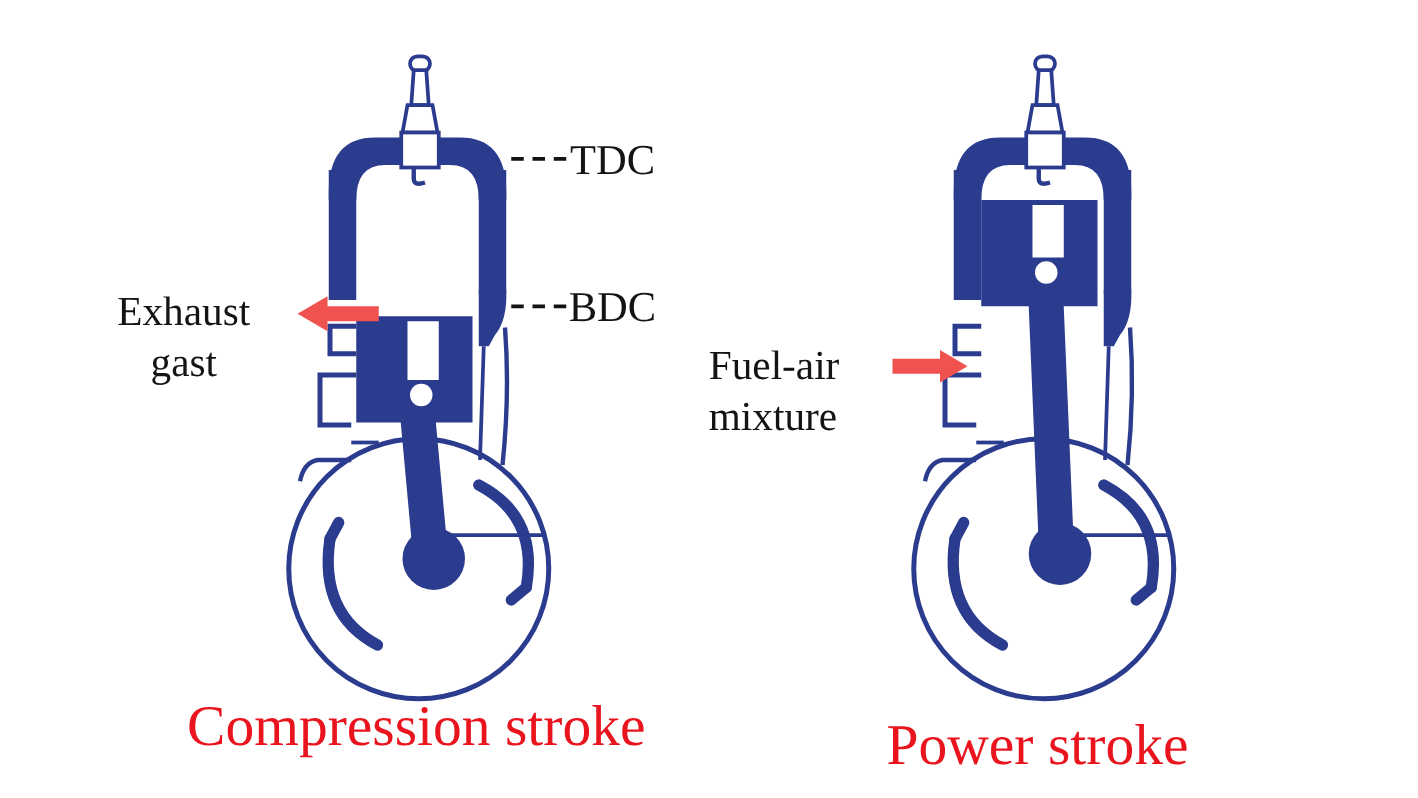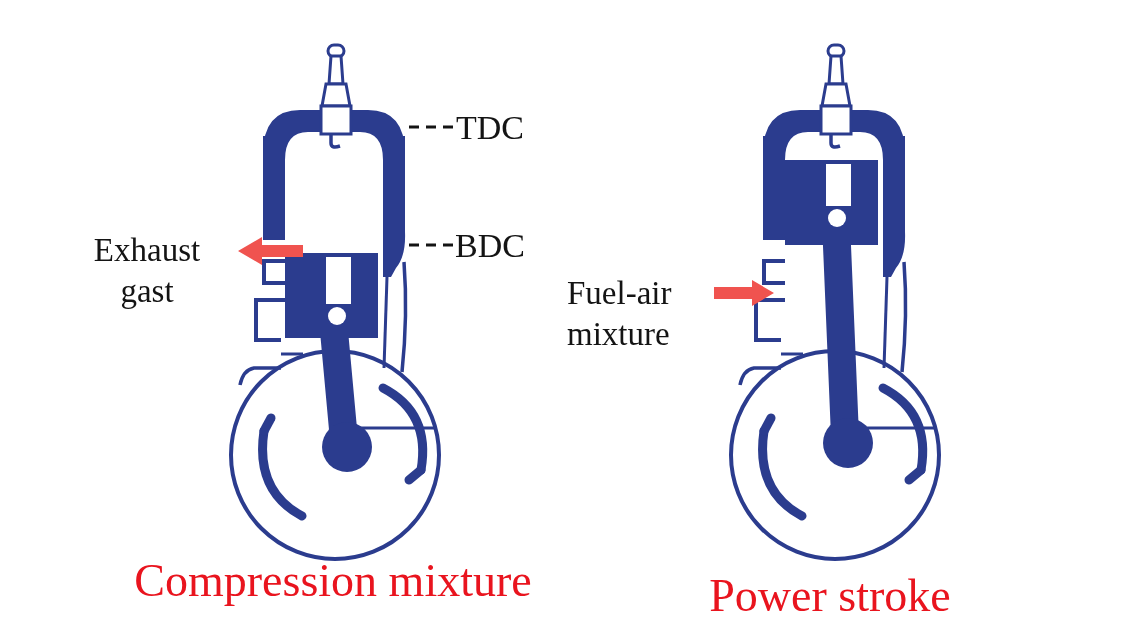--- a/index.html
+++ b/index.html
@@ -116,16 +116,16 @@
   <div class="side-label" style="left:567px;top:273px;width:170px;">
     <div>Fuel-air</div>
     <div>mixture</div>
   </div>
 
   <div class="side-label centered" style="left:72px;top:230px;width:150px;">
     <div>Exhaust</div>
     <div>gast</div>
   </div>
 
-  <div class="caption" style="left:333px;top:557px;">Compression mixture</div>
+  <div class="caption" style="left:333px;top:557px;">Compression stroke</div>
 
   <div class="caption" style="left:830px;top:572px;">Power stroke</div>
 </div>
 
 </body></html>

